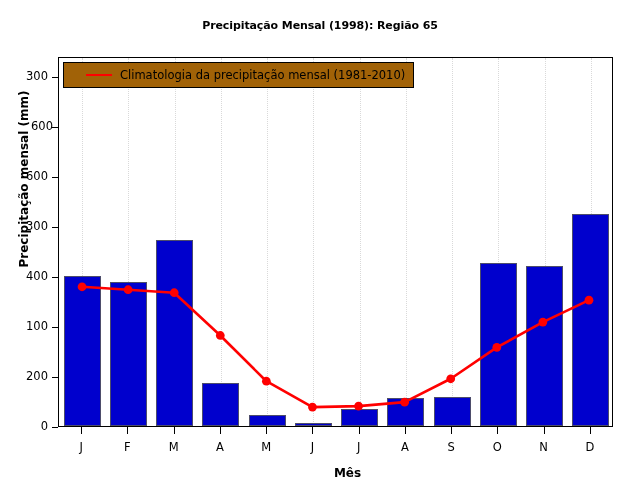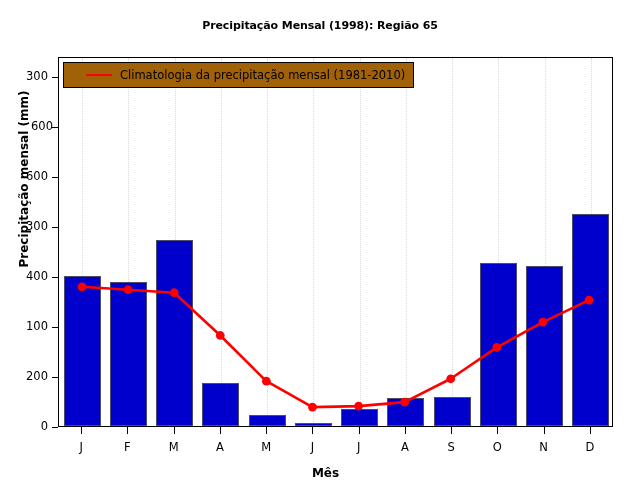--- a/index.html
+++ b/index.html
@@ -118,21 +118,21 @@
     position: absolute;
     top: 440px;
     width: 40px;
     margin-left: -20px;
     text-align: center;
     font-size: 11.5px;
     color: #000000;
   }
   #xlabel {
     position: absolute;
-    left: 48px;
+    left: 70px;
     top: 466px;
     width: 555px;
     text-align: center;
     font-size: 12px;
     font-weight: bold;
     color: #000000;
   }
 
   
   #legend {

